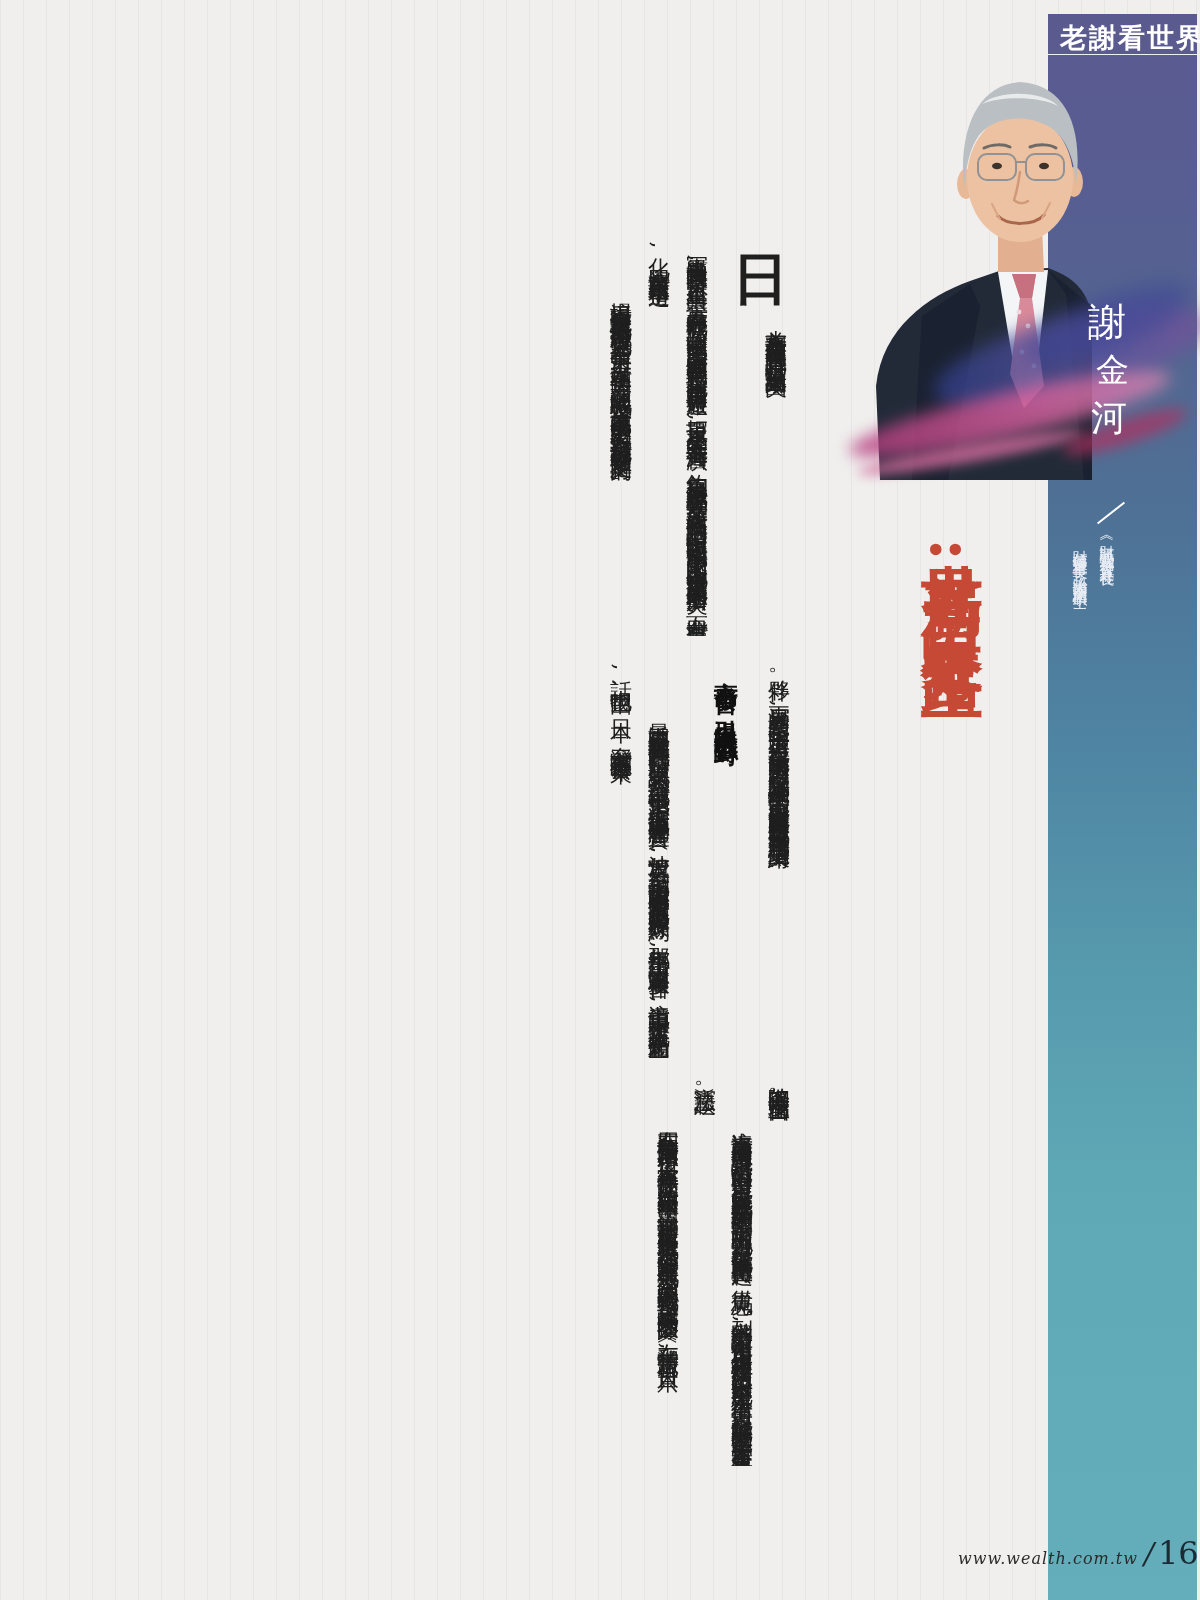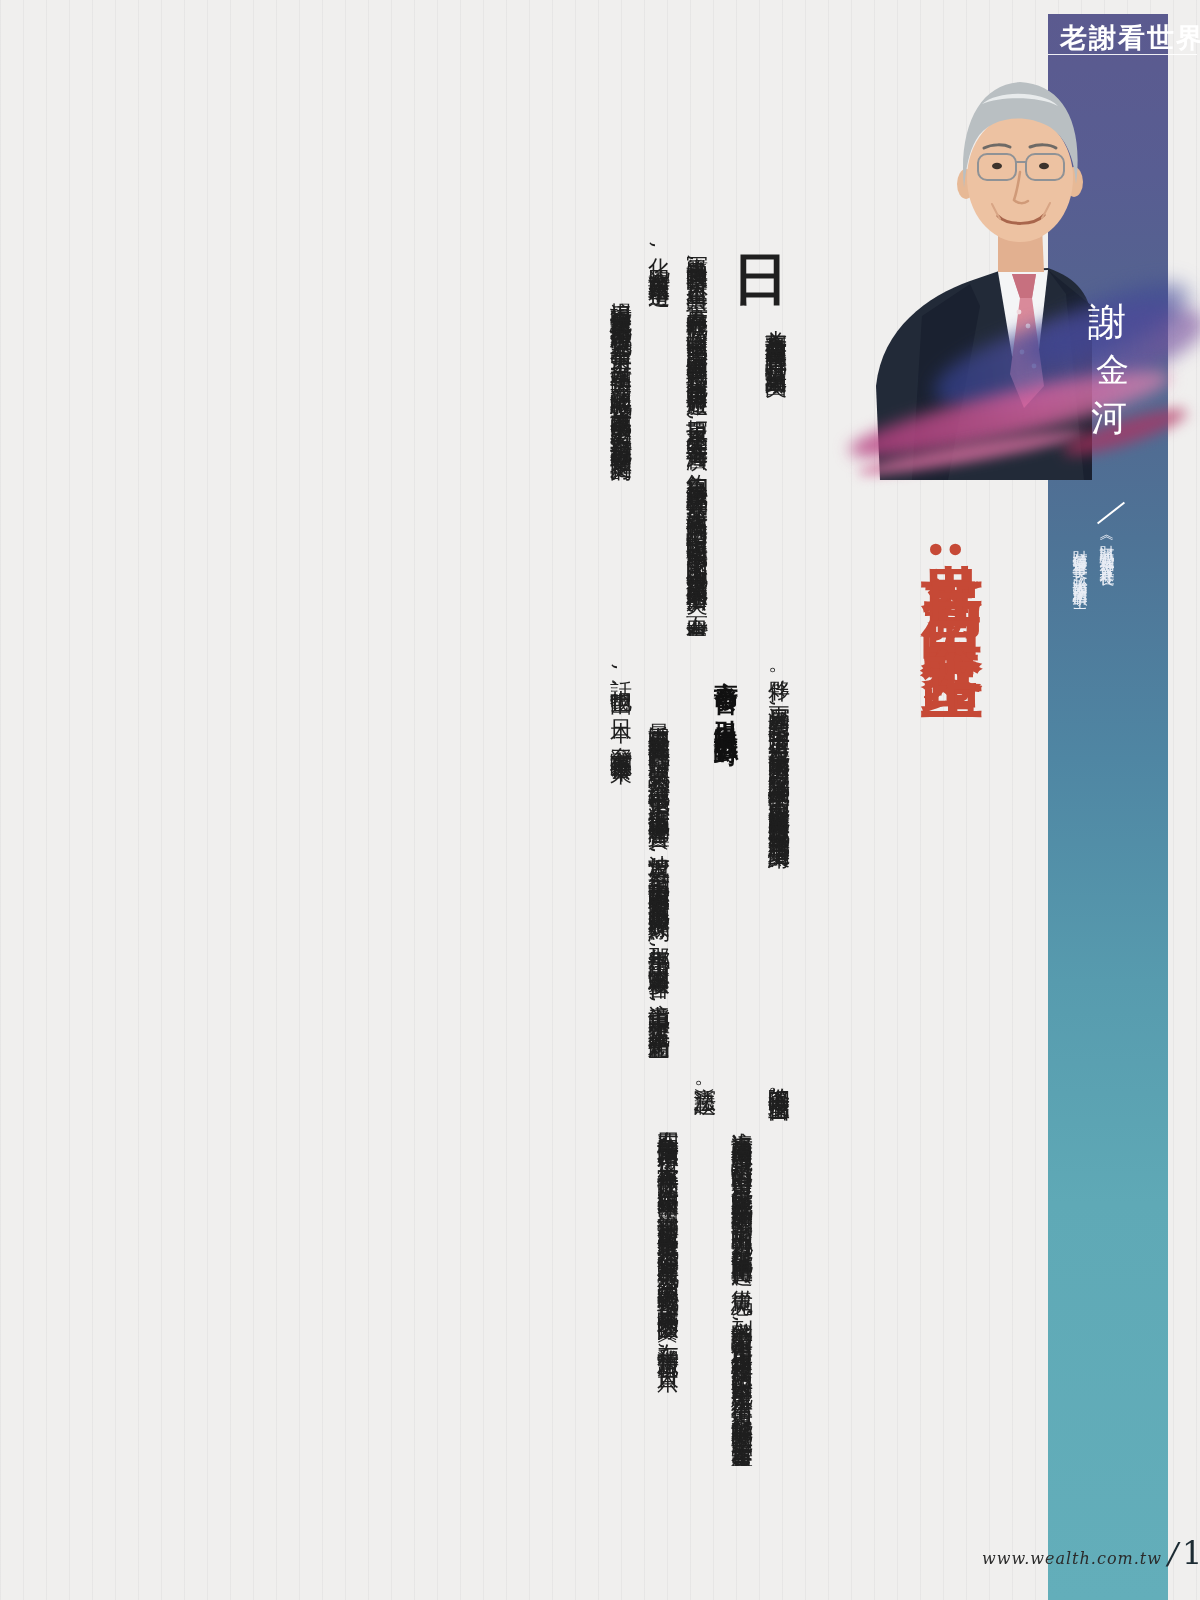--- a/index.html
+++ b/index.html
@@ -6,21 +6,21 @@
   .page{
     position:relative; width:1200px; height:1600px; overflow:hidden;
     background:
       repeating-linear-gradient(90deg, rgba(110,110,118,0.07) 0 1px, transparent 1px 23px),
       #f0efee;
     font-family:"DejaVu Serif","Liberation Serif",serif;
     color:#1f1f1f;
   }
   
   .sidebar{
-    position:absolute; left:1048px; top:14px; width:120px; height:1586px; z-index:1;
+    position:absolute; left:1048px; top:14px; width:149px; height:1586px; z-index:1;
     background:linear-gradient(180deg,#5b5a8f 0%,#585d92 10%,#53648f 20%,#4e7396 33%,#4f86a3 47%,#579bae 61%,#5fa9b6 75%,#63aeba 100%);
   }
   .badge{
     position:absolute; left:12px; top:6px; width:130px;
     font-family:"DejaVu Sans","Liberation Sans",sans-serif;
     font-weight:bold; font-size:27px; letter-spacing:2px; color:#ffffff; white-space:nowrap;
   }
   .badge-rule{position:absolute; left:0; top:40px; width:149px; height:1px; background:rgba(255,255,255,0.9);}
   
   .stroke{position:absolute; border-radius:50%;}
@@ -74,21 +74,21 @@
   }
   .band1-rest{
     position:absolute; right:82px; top:0; height:396px; width:606px; writing-mode:vertical-rl; line-height:38px; overflow:hidden;
   }
   .subhead{
     margin:0 14px 0 28px; font-size:24px; font-weight:700; letter-spacing:3px; line-height:40px;
     font-family:"DejaVu Sans","Liberation Sans",sans-serif; color:#111;
   }
   
   .footer{position:absolute; left:958px; top:1534px; z-index:6; display:flex; align-items:baseline;}
-  .footer-url{font-style:italic; font-size:16px; letter-spacing:1px; color:#2b2b2b;margin-left:24px;}
+  .footer-url{font-style:italic; font-size:16px; letter-spacing:1px; color:#2b2b2b;}
   .footer-slash{font-style:italic; font-size:30px; color:#1c2b33; margin:0 4px 0 6px; line-height:1;}
   .footer-page{font-size:32px; color:#1c2b33; font-family:"DejaVu Serif",serif;}
 </style>
 </head>
 <body>
 
 <div class="page">
 
   <div class="sidebar">
     <div class="badge">老謝看世界</div>

